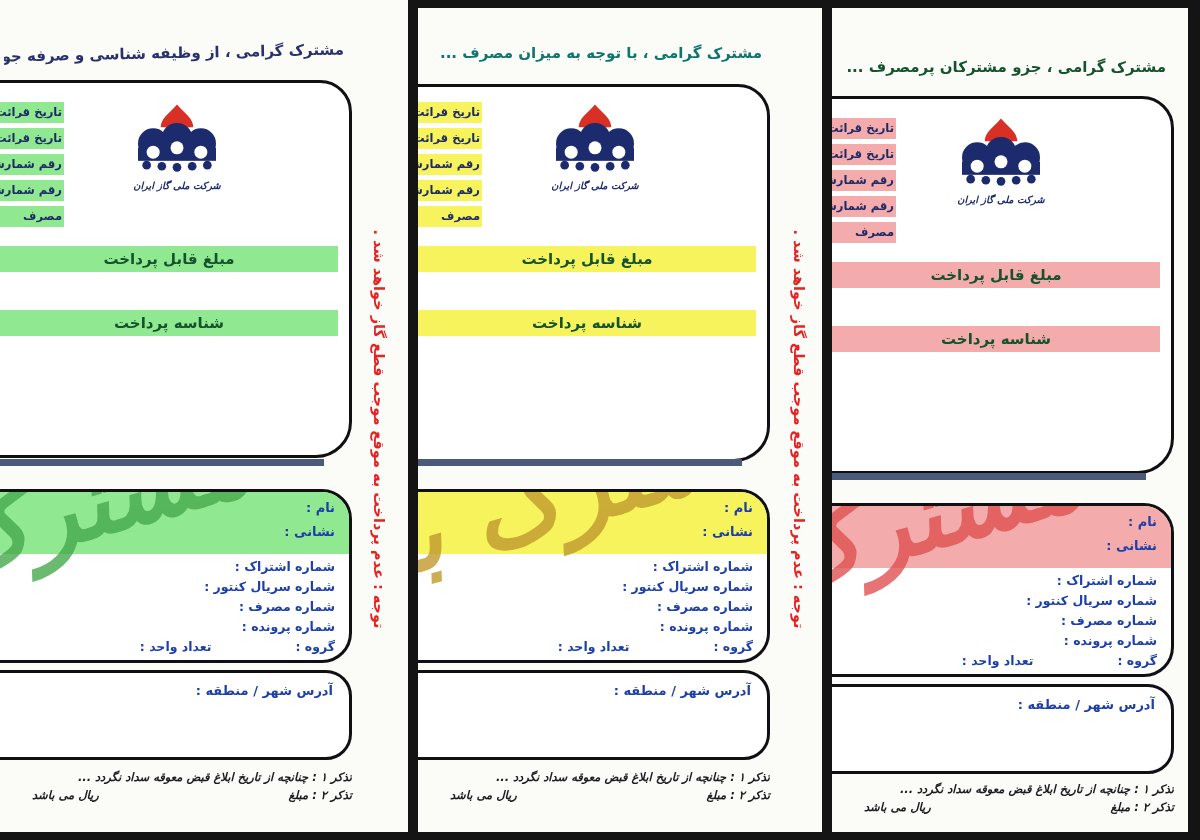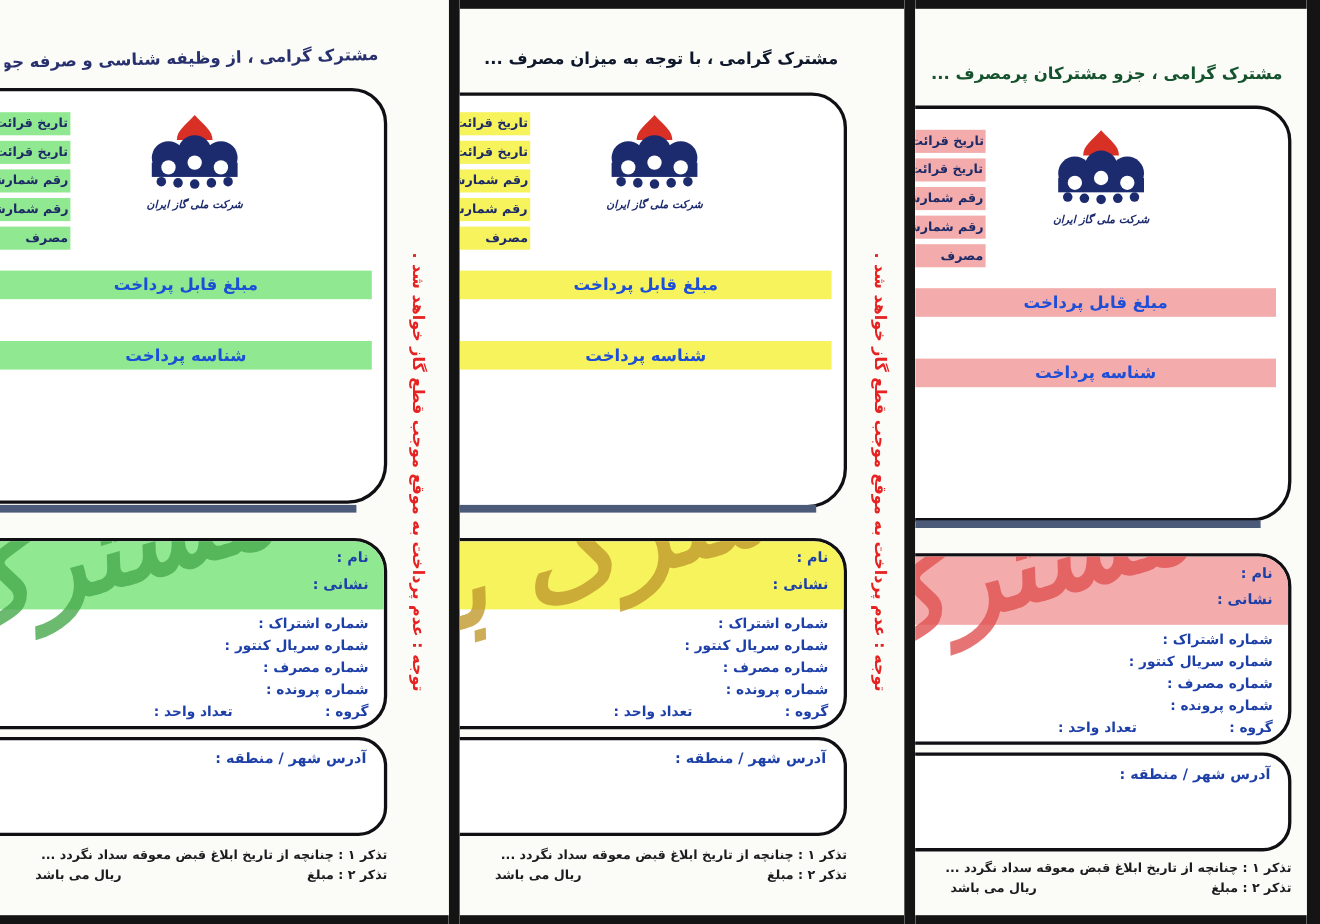--- a/index.html
+++ b/index.html
@@ -16,21 +16,21 @@
   .edge{width:12px;background:#141414;flex:0 0 auto;}
   .topstrip{position:absolute;top:0;left:0;right:0;height:8px;background:#141414;}
   .botstrip{position:absolute;bottom:0;left:0;right:0;height:8px;background:#141414;}
 
   .header-line{
     position:absolute;top:44px;right:calc(var(--rm) + 8px);left:4px;
     font-size:15px;font-weight:bold;direction:rtl;text-align:right;
     white-space:nowrap;overflow:hidden;letter-spacing:.5px;
   }
   .p1 .header-line{color:#28306d;transform:rotate(-1.2deg);}
-  .p2 .header-line{color:#0f172a;}
+  .p2 .header-line{color:#0f766e;}
   .p3 .header-line{color:#14532d;top:58px;}
 
   .box{position:absolute;border:3px solid #101014;background:#fff;}
   .box1{left:-44px;right:var(--rm);top:80px;height:378px;border-radius:0 32px 36px 0;}
   .p2 .box1{top:84px;}
   .p3 .box1{top:96px;}
 
   .midband{position:absolute;left:0;right:calc(var(--rm) + 28px);top:459px;height:7px;background:#4a5a78;}
   .p3 .midband{top:473px;}
 
@@ -50,21 +50,21 @@
   .p3 .meter-row{background:#f3abab;}
 
   .logo{position:absolute;top:98px;width:130px;font-style:italic;}
   .p1 .logo{left:112px;}
   .p2 .logo{left:112px;}
   .p3 .logo{left:104px;top:112px;}
 
   .bar{
     position:absolute;left:0;right:calc(var(--rm) + 14px);height:26px;
     display:flex;align-items:center;justify-content:center;
-    font-size:15px;font-weight:bold;color:#1d4ed8;direction:rtl;letter-spacing:1px;
+    font-size:15px;font-weight:bold;color:#14532d;direction:rtl;letter-spacing:1px;
   }
   .bar1{top:246px;}
   .bar2{top:310px;}
   .p3 .bar1{top:262px;}
   .p3 .bar2{top:326px;}
   .p1 .bar{background:#90e890;}
   .p2 .bar{background:#f6f35c;}
   .p3 .bar{background:#f3abab;}
 
   .band{height:62px;padding:8px 14px 0 0;direction:rtl;}
@@ -82,21 +82,21 @@
     transform:rotate(-16deg);transform-origin:left top;
     white-space:nowrap;direction:rtl;opacity:.8;pointer-events:none;
     font-family:"DejaVu Serif","DejaVu Sans",serif;
   }
   .p1 .wm{color:#46a94d;}
   .p2 .wm{color:#c19a2e;left:-10px;}
   .p3 .wm{color:#e05252;}
 
   .box3 .addr{direction:rtl;text-align:right;padding:10px 16px 0 0;font-size:13px;font-weight:bold;color:#1d3fa8;}
 
-  .footer{position:absolute;left:4px;right:var(--rm);top:770px;direction:rtl;color:#1c1c20;}
+  .footer{position:absolute;left:4px;right:var(--rm);top:770px;direction:rtl;color:#1c1c20;font-style:italic;}
   .p3 .footer{top:782px;}
   .footer .f1{font-size:11.5px;font-weight:bold;text-align:right;white-space:nowrap;overflow:hidden;}
   .footer .f2{display:flex;justify-content:space-between;font-size:11.5px;font-weight:bold;margin-top:4px;padding-left:28px;}
 
   .note{position:absolute;top:88px;bottom:70px;width:46px;right:6px;}
   .p2 .note{right:0;}
   .note span{
     position:absolute;top:50%;left:50%;
     transform:translate(-50%,-50%) rotate(90deg);
     white-space:nowrap;direction:rtl;

